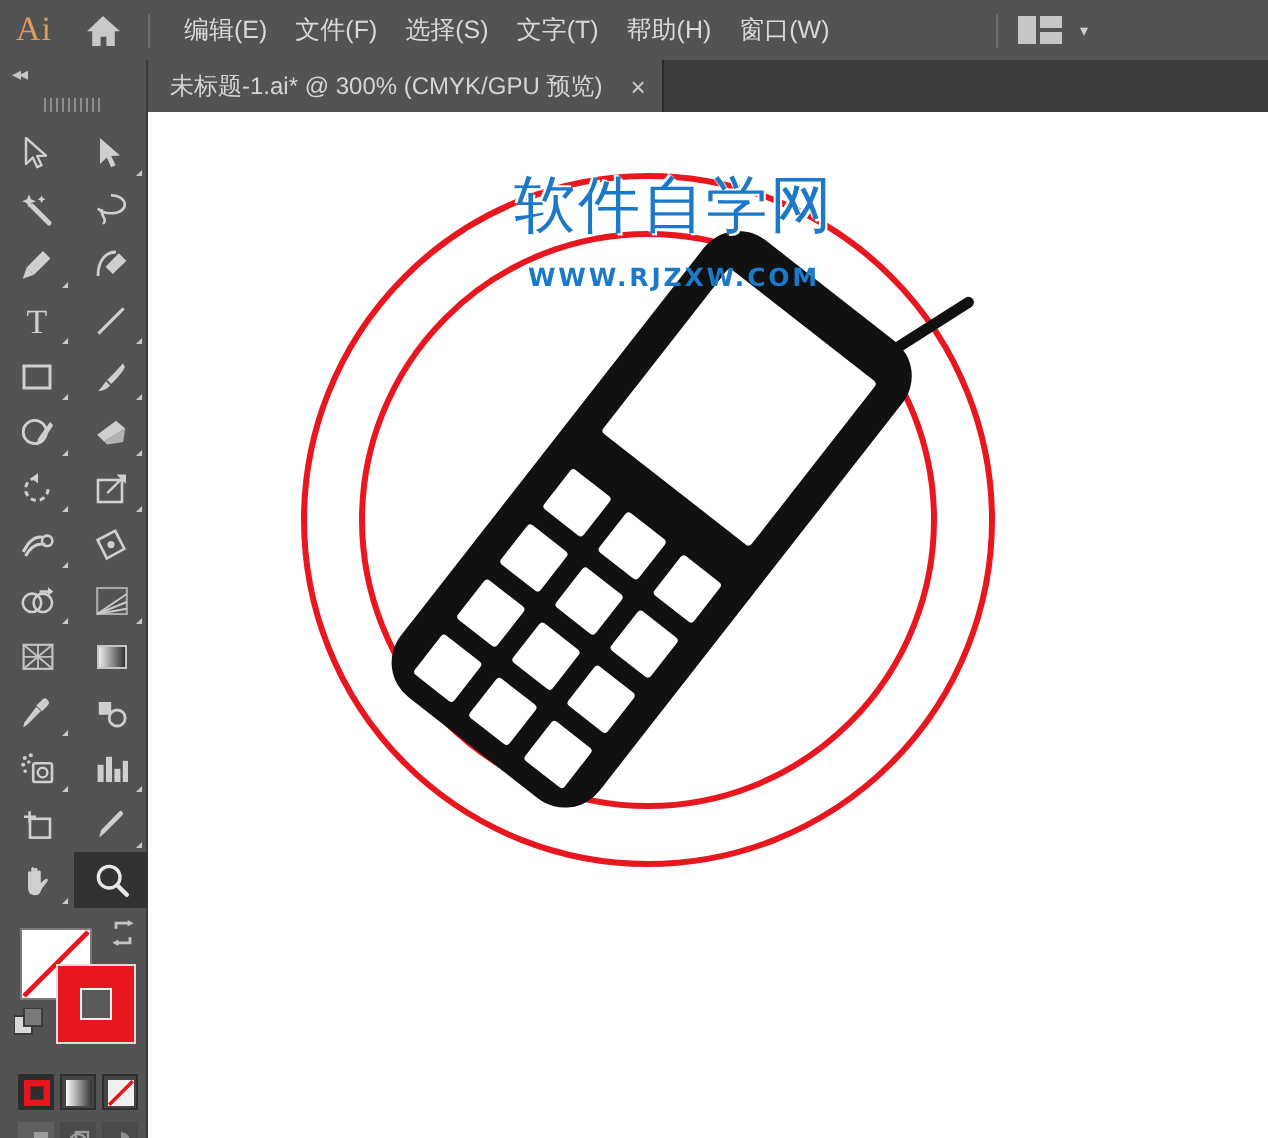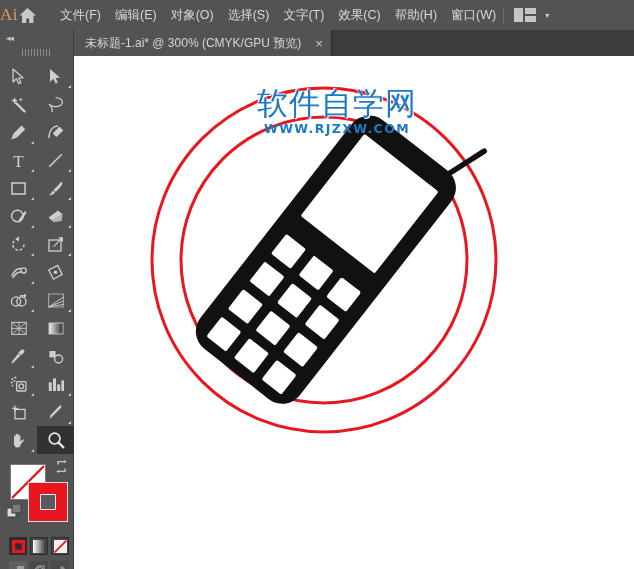--- a/index.html
+++ b/index.html
@@ -125,47 +125,45 @@
   }
   .wm-cn {
     font-size: 31px; font-weight: 400; color: #1C79C8;
     letter-spacing: 1px;
     font-family: "DejaVu Sans", "Liberation Sans", sans-serif;
     text-shadow: 0 0 1px #ffffff, 1px 1px 0 #ffffff, -1px -1px 0 #ffffff;
     margin-top: 41px;
   }
   .wm-en {
     font-size: 12.5px; font-weight: 700; color: #1C79C8;
-    letter-spacing: 1.4px; margin-top: 4px;
+    letter-spacing: 1.4px; margin-top: 14px;
     font-family: "DejaVu Sans", "Liberation Sans", sans-serif;
   }
 </style>
 </head>
 <body>
 
 <div class="app">
 
   <div class="menubar">
     <div class="ai-logo">Ai</div>
 
     <div class="home-btn">
       <svg width="19" height="17" viewBox="0 0 19 17" aria-hidden="true">
         <path d="M9.5 1 L18 8.6 h-2.6 V16 h-4.2 v-4.6 H8.3 V16 H4.1 V8.6 H1.5 Z" fill="#C9C9C9"></path>
       </svg>
     </div>
 
     <div class="vsep"></div>
 
     <div class="menu-items">
+      <div class="menu-item">编辑(E)</div>
       <div class="menu-item">文件(F)</div>
-      <div class="menu-item">编辑(E)</div>
-      <div class="menu-item">对象(O)</div>
       <div class="menu-item">选择(S)</div>
       <div class="menu-item">文字(T)</div>
-      <div class="menu-item">效果(C)</div>
       <div class="menu-item">帮助(H)</div>
       <div class="menu-item">窗口(W)</div>
     </div>
 
     <div class="ws-zone">
       <div class="ws-sep"></div>
       <div class="ws-icon">
         <svg width="22" height="14" viewBox="0 0 22 14" aria-hidden="true">
           <rect x="0" y="0" width="9" height="14" fill="#C6C6C6"></rect>
           <rect x="11" y="0" width="11" height="6" fill="#C6C6C6"></rect>

